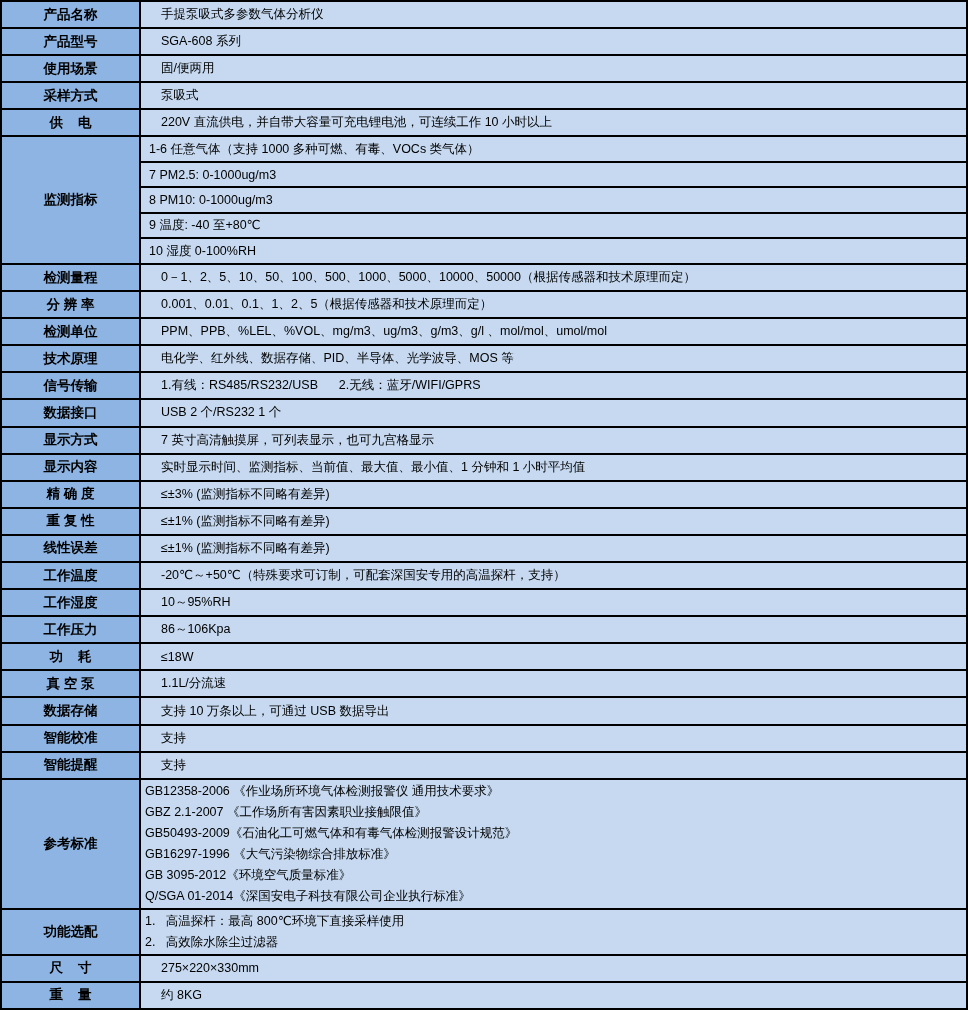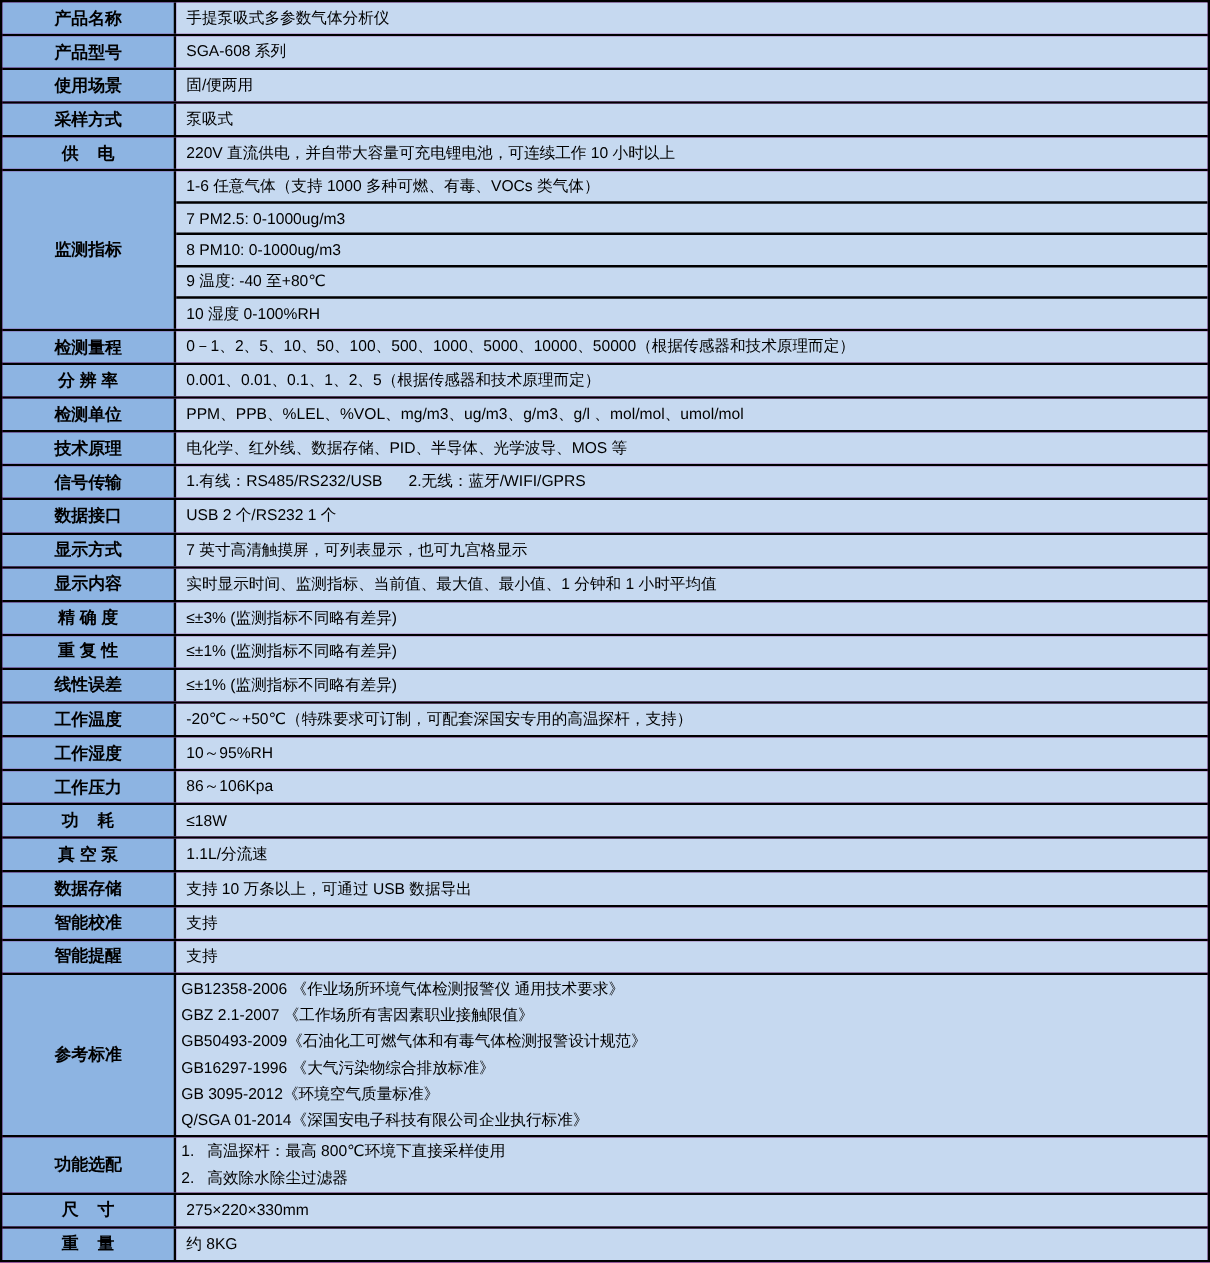--- a/index.html
+++ b/index.html
@@ -7,42 +7,42 @@
   body {
     width: 968px; height: 1010px;
     background: #ffffff;
     color: #000000;
     font-family: "Liberation Sans", "DejaVu Sans", sans-serif;
   }
   .spec-table {
     width: 968px; height: 1010px;
     border: 2px solid #000000;
     display: flex; flex-direction: column;
-    background: #a21caf;
+    background: #1d4ed8;
   }
   .row { display: flex; border-bottom: 2px solid #000000; min-height: 0; }
   .row:last-child { border-bottom: none; }
   .row-standard { flex: 27 27 0px; }
   .row-divided  { flex: 135 135 0px; }
   .row-multiline { flex: 0 0 auto; }
   .label-cell {
     flex: 0 0 139px;
     border-right: 2px solid #000000;
     background: #8DB4E2;
     display: flex; align-items: center; justify-content: center;
     font-weight: bold; font-size: 13.5px;
     white-space: pre; text-align: center;
   }
   .value-cell {
     flex: 1 1 auto; min-width: 0;
     background: #C6D9F0;
     display: flex; flex-direction: column; justify-content: center;
     font-size: 12.5px;
   }
-  .single { padding: 0 8px; white-space: pre; overflow: hidden; }
+  .single { padding: 0 20px; white-space: pre; overflow: hidden; }
   .sub-cell {
     flex: 1 1 0; display: flex; align-items: center;
     padding: 0 8px; white-space: pre; overflow: hidden;
     border-bottom: 2px solid #000000;
   }
   .sub-cell:last-child { border-bottom: none; }
   .row-multiline .value-cell { padding: 1px 0; }
   .line { line-height: 21px; padding: 0 4px; white-space: pre; overflow: hidden; }
 </style>
 </head>

